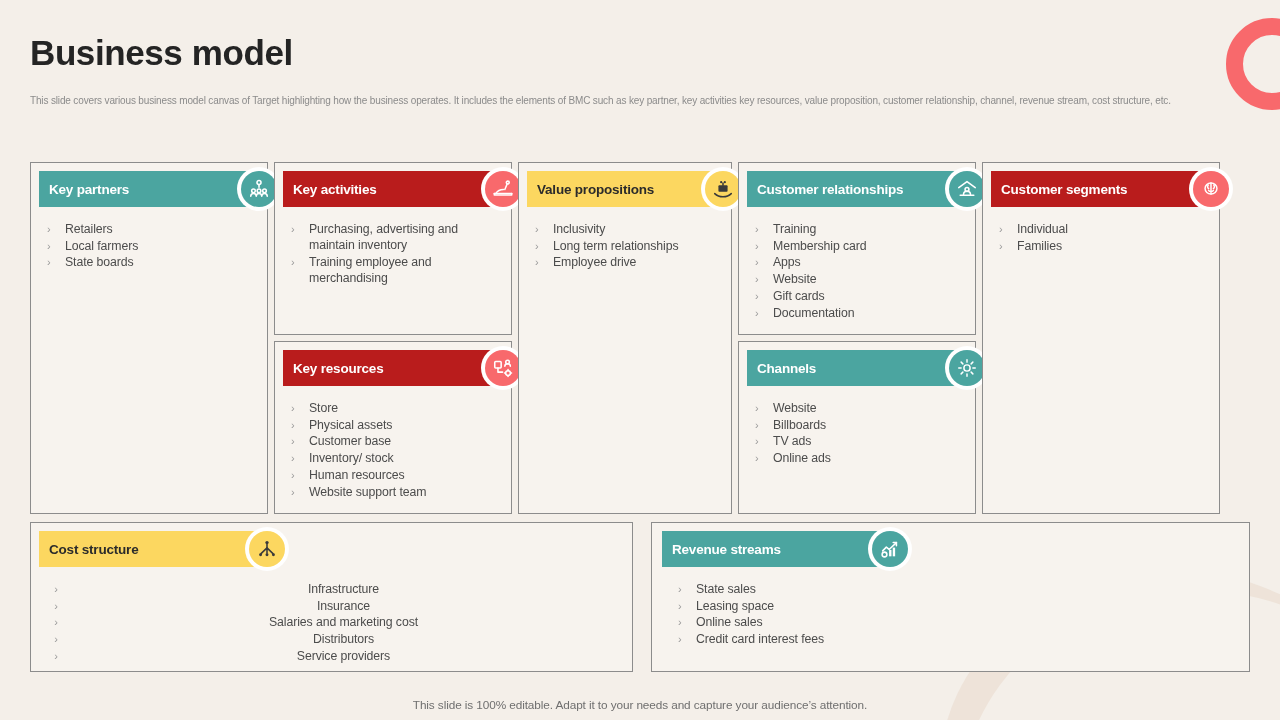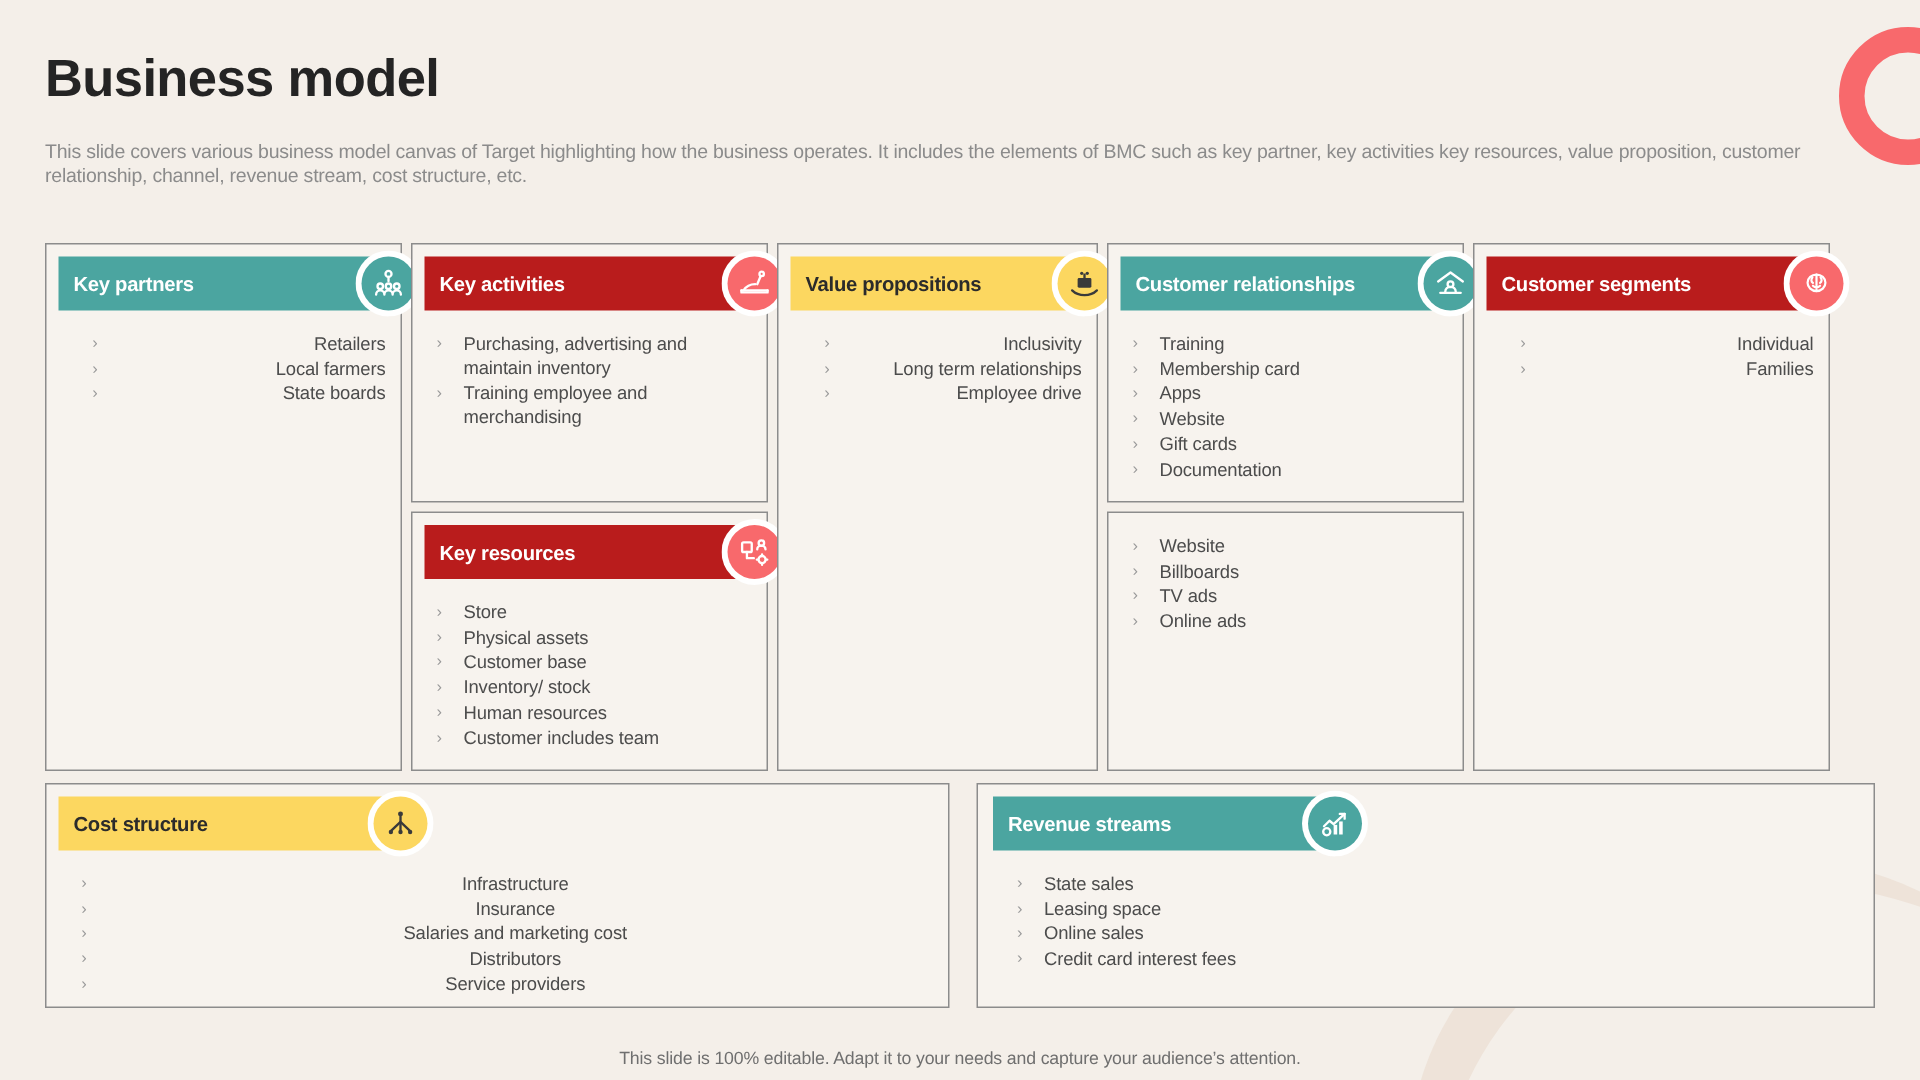--- a/index.html
+++ b/index.html
@@ -21,21 +21,21 @@
     position:absolute;right:-150px;bottom:-300px;width:470px;height:430px;
     border-radius:50%;background:#f4efe9;
   }
   
   .page-title{
     position:absolute;left:30px;top:33px;
     font-size:35px;font-weight:bold;color:#242424;letter-spacing:-.4px;
   }
   .page-subtitle{
     position:absolute;left:30px;top:93px;width:1185px;
-    font-size:13px;line-height:16px;color:#8b8b8b;letter-spacing:-.15px;
+    font-size:10px;line-height:16px;color:#8b8b8b;letter-spacing:-.15px;
   }
   
   .canvas{position:absolute;left:30px;top:162px;width:1220px;}
   .row-top{display:flex;gap:6px;align-items:stretch;}
   .col{display:flex;flex-direction:column;gap:6px;}
   .col-1{width:238px;}
   .col-2{width:238px;}
   .col-3{width:214px;}
   .col-4{width:238px;}
   .col-5{width:238px;}
@@ -79,21 +79,21 @@
     font-size:12.3px;line-height:16.2px;color:#4c4c4c;
     margin-bottom:.5px;letter-spacing:-.1px;
   }
   .chev{
     color:#9a9a9a;font-size:11px;line-height:16.2px;
     width:22px;flex:0 0 22px;padding-left:4px;box-sizing:border-box;
   }
   .btxt{flex:1;}
 
   
-  .h-full{height:352px;text-align:right;}
+  .h-full{height:352px;}
   .h-upper{height:173px;}
   .h-lower{height:173px;}
 
   .row-bottom{display:flex;gap:12px;margin-top:8px;}
   .card-wide-left{width:606px;height:150px;text-align:center;}
   .card-wide-right{width:602px;height:150px;margin-left:6px;}
   .card-wide-right .card-hd{margin-left:10px;}
 
   .footer{
     position:absolute;left:0;right:0;bottom:8px;text-align:center;
@@ -208,21 +208,21 @@
           <li>
               <span class="chev">›</span>
               <span class="btxt">Inventory/ stock</span>
             </li>
           <li>
               <span class="chev">›</span>
               <span class="btxt">Human resources</span>
             </li>
           <li>
               <span class="chev">›</span>
-              <span class="btxt">Customer includes team</span>
+              <span class="btxt">Website support team</span>
             </li>
         </ul>
       </div>
     </div>
 
     <div class="col col-3">
       <div class="card h-full">
         <div class="card-hd hd-yellow">
           <span>Value propositions</span>
           <span class="badge">
@@ -291,20 +291,31 @@
               <span class="btxt">Gift cards</span>
             </li>
           <li>
               <span class="chev">›</span>
               <span class="btxt">Documentation</span>
             </li>
         </ul>
       </div>
 
       <div class="card h-lower">
+        <div class="card-hd hd-teal">
+          <span>Channels</span>
+          <span class="badge">
+            <span class="badge-inner bi-teal">
+              <svg width="22" height="22" viewBox="0 0 24 24" fill="none" stroke="#ffffff" stroke-width="1.6" stroke-linecap="round">
+                <circle cx="12" cy="12" r="3.4"></circle>
+                <path d="M12 3v2.6M12 18.4V21M3 12h2.6M18.4 12H21M5.6 5.6l1.9 1.9M16.5 16.5l1.9 1.9M18.4 5.6l-1.9 1.9M7.5 16.5l-1.9 1.9"></path>
+              </svg>
+            </span>
+          </span>
+        </div>
         <ul class="bullets">
           <li>
               <span class="chev">›</span>
               <span class="btxt">Website</span>
             </li>
           <li>
               <span class="chev">›</span>
               <span class="btxt">Billboards</span>
             </li>
           <li>

